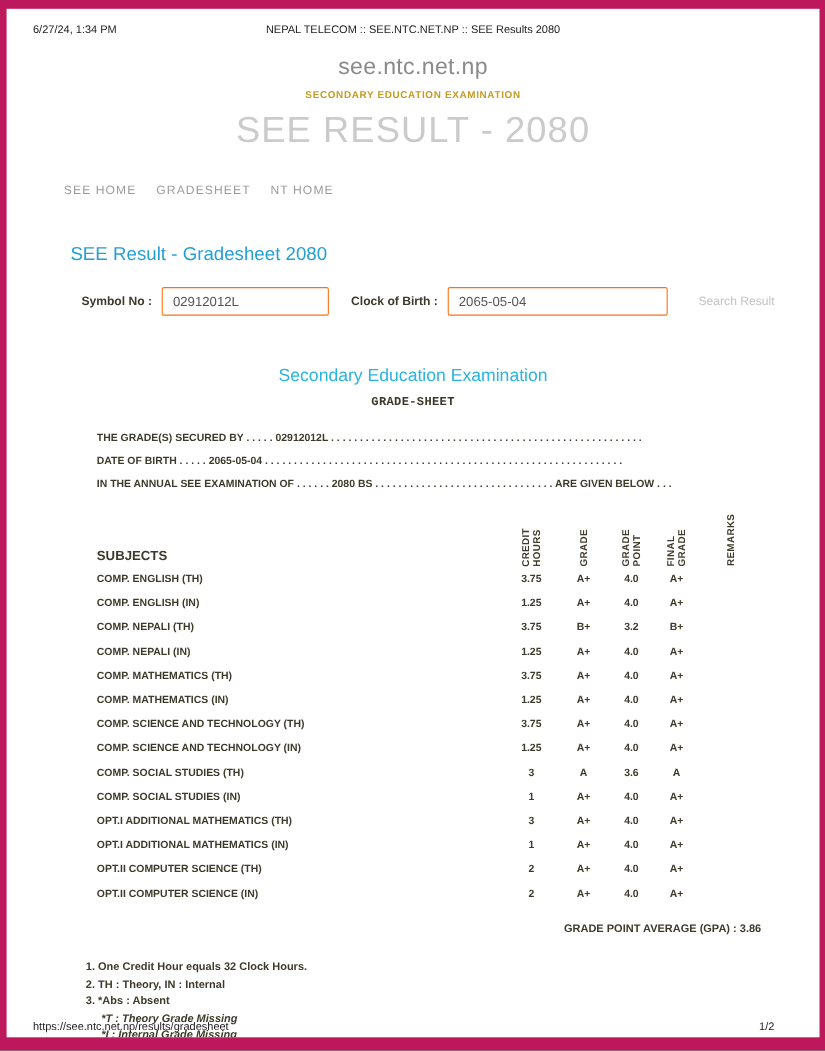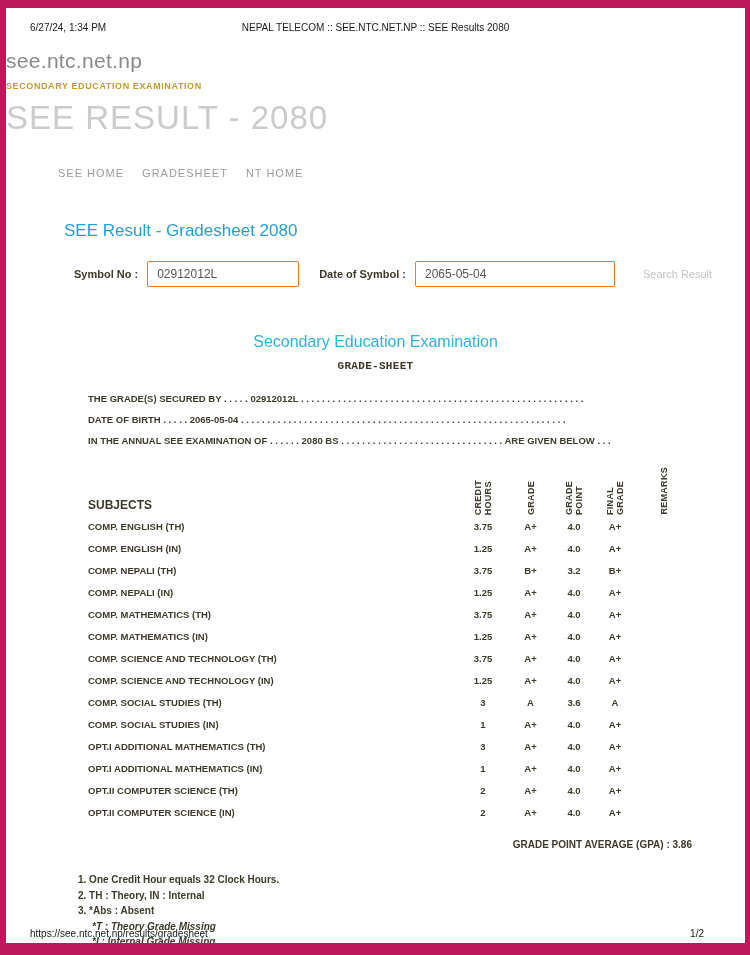--- a/index.html
+++ b/index.html
@@ -6,21 +6,21 @@
   html,body { width:750px; height:955px; }
   body { background:#000; font-family:"Liberation Sans", sans-serif; }
   .frame { width:750px; height:955px; padding:8px 5px 12px 6px; background:#be185d; }
   .page { position:relative; width:100%; height:100%; background:#fff; overflow:hidden; color:#3e3a2b; }
 
   
   .print-header { position:relative; padding-top:14px; text-align:center; font-size:10px; color:#1a1a1a; }
   .ph-date { position:absolute; left:24px; top:14px; }
 
   
-  .masthead { text-align:left; margin-top:16px; }
+  .masthead { text-align:center; margin-top:16px; }
   .domain { font-size:21px; color:#8a8a8a; letter-spacing:0.3px; }
   .subtitle { margin-top:8px; font-size:9px; font-weight:700; color:#c49b25; letter-spacing:0.6px; }
   .see-title { margin-top:8px; font-size:33px; color:#cbcbcb; letter-spacing:1px; font-weight:400; }
 
   
   .nav { margin:30px 0 0 52px; display:flex; gap:18px; }
   .nav-link { font-size:11px; color:#9b9b9b; letter-spacing:1px; text-decoration:none; cursor:pointer; }
 
   
   .section-heading { margin:42px 0 0 58px; font-size:17px; color:#259fd4; font-weight:400; }
@@ -83,21 +83,21 @@
       <a class="nav-link">SEE HOME</a>
       <a class="nav-link">GRADESHEET</a>
       <a class="nav-link">NT HOME</a>
     </div>
 
     <div class="section-heading">SEE Result - Gradesheet 2080</div>
 
     <div class="search-form">
       <label class="form-label">Symbol No :</label>
       <input class="form-input symbol" type="text" value="02912012L" style="">
-      <label class="form-label">Date of Symbol :</label>
+      <label class="form-label">Clock of Birth :</label>
       <input class="form-input dob" type="text" value="2065-05-04" style="">
       <button class="search-btn">Search Result</button>
     </div>
 
     <div class="exam-heading">Secondary Education Examination</div>
     <div class="sheet-title">GRADE-SHEET</div>
 
     <div class="meta">
       <div class="meta-line">THE GRADE(S) SECURED BY . . . . . 02912012L . . . . . . . . . . . . . . . . . . . . . . . . . . . . . . . . . . . . . . . . . . . . . . . . . . . . . .</div>
       <div class="meta-line">DATE OF BIRTH . . . . . 2065-05-04 . . . . . . . . . . . . . . . . . . . . . . . . . . . . . . . . . . . . . . . . . . . . . . . . . . . . . . . . . . . . . .</div>

